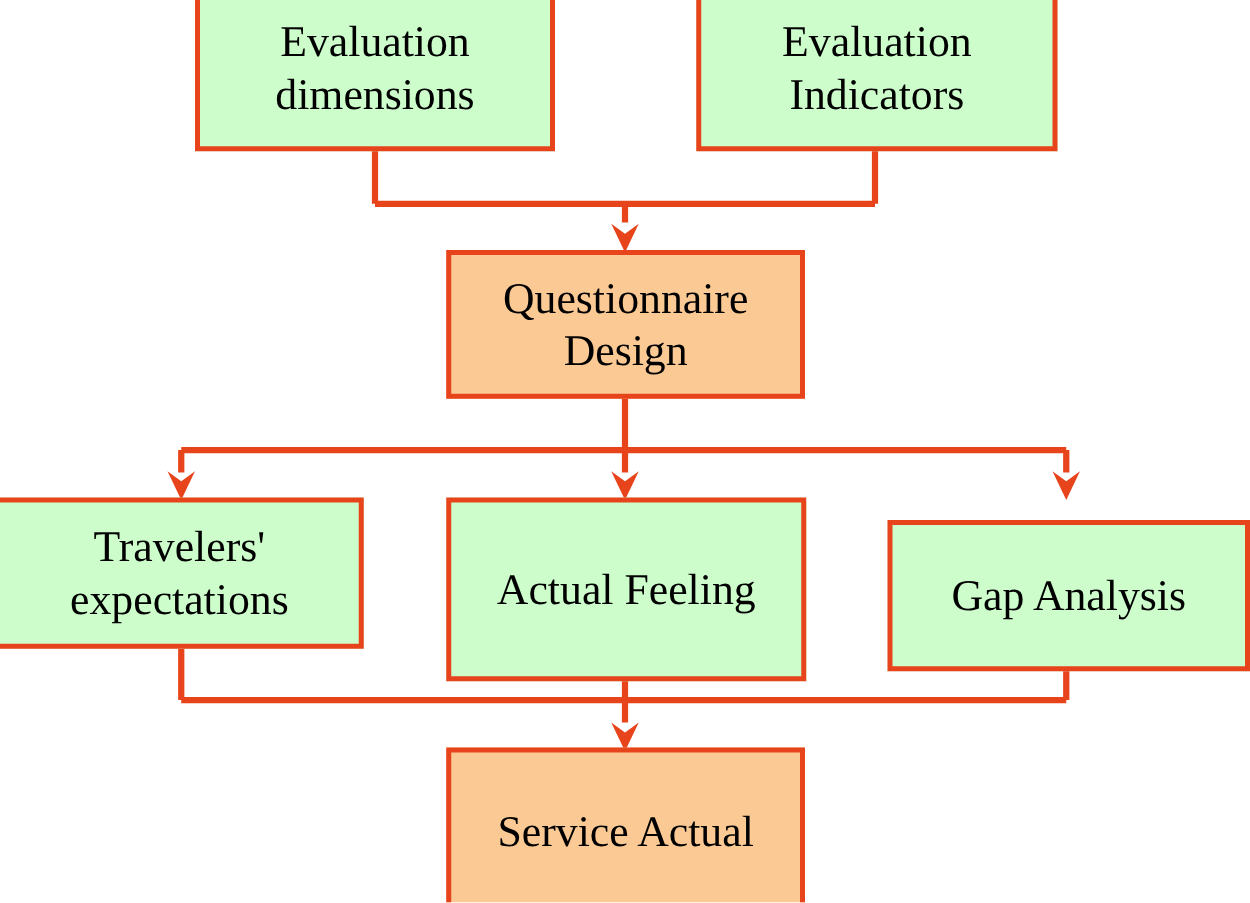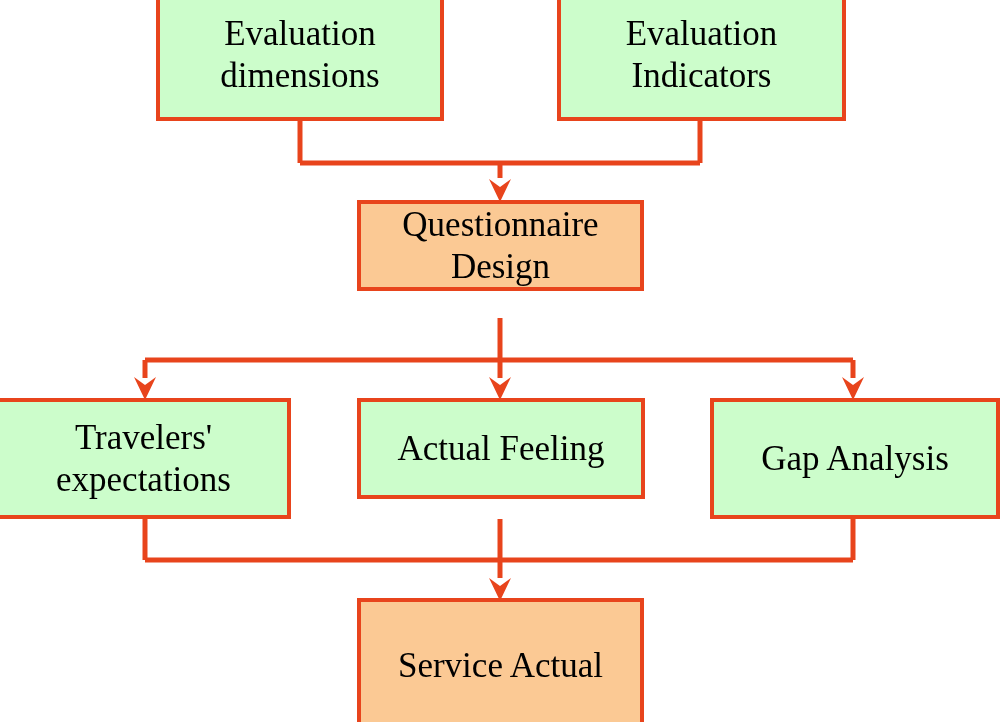--- a/index.html
+++ b/index.html
@@ -48,33 +48,33 @@
   
   #node-eval-dimensions {
     left: 156px; top: -12px; width: 288px; height: 133px;
     font-size: 35px;
   }
   #node-eval-indicators {
     left: 557px; top: -12px; width: 289px; height: 133px;
     font-size: 35px;
   }
   #node-questionnaire-design {
-    left: 357px; top: 200px; width: 287px; height: 91px;
+    left: 357px; top: 200px; width: 287px; height: 119px;
     font-size: 35px;
   }
   #node-travelers-expectations {
     left: -4px; top: 398px; width: 295px; height: 121px;
     font-size: 35px;
   }
   #node-actual-feeling {
-    left: 357px; top: 398px; width: 288px; height: 101px;
+    left: 357px; top: 398px; width: 288px; height: 147px;
     font-size: 35px;
   }
   #node-gap-analysis {
-    left: 710px; top: 398px; width: 290px; height: 121px;
+    left: 710px; top: 416px; width: 290px; height: 121px;
     font-size: 35px;
   }
   #node-service-quality {
     left: 357px; top: 598px; width: 287px; height: 136px;
     font-size: 35px;
   }
 </style>
 </head>
 <body>
 

